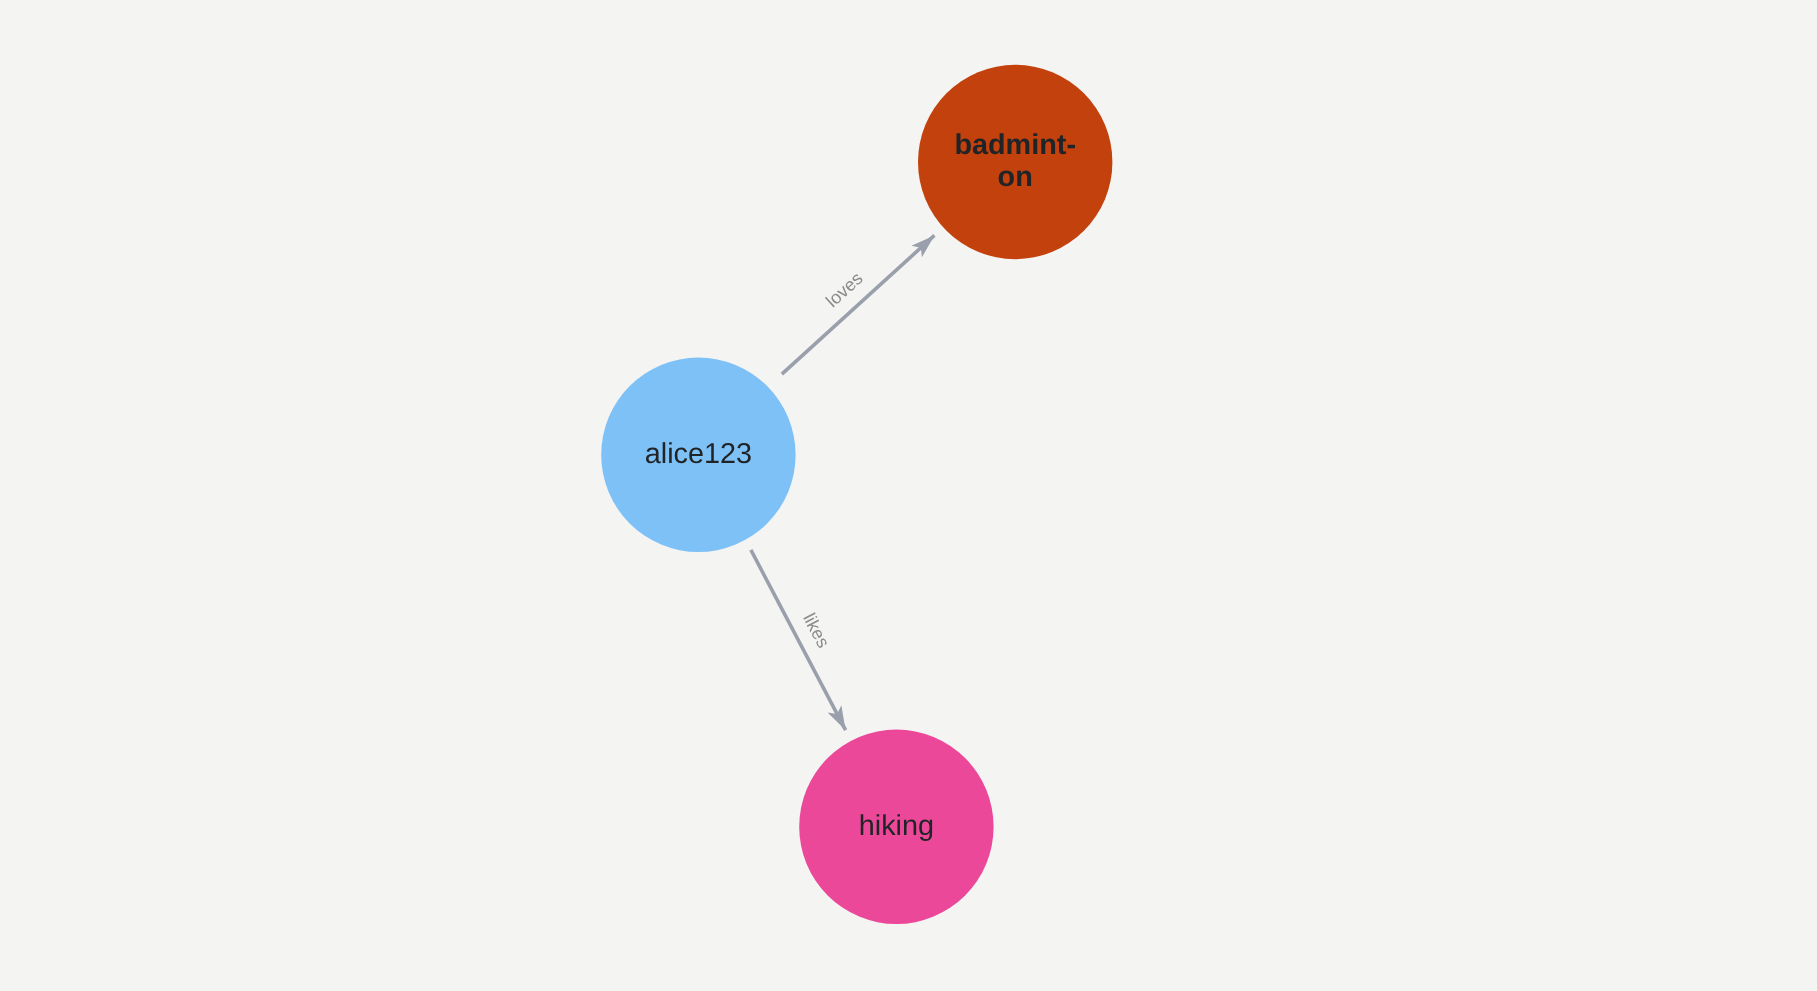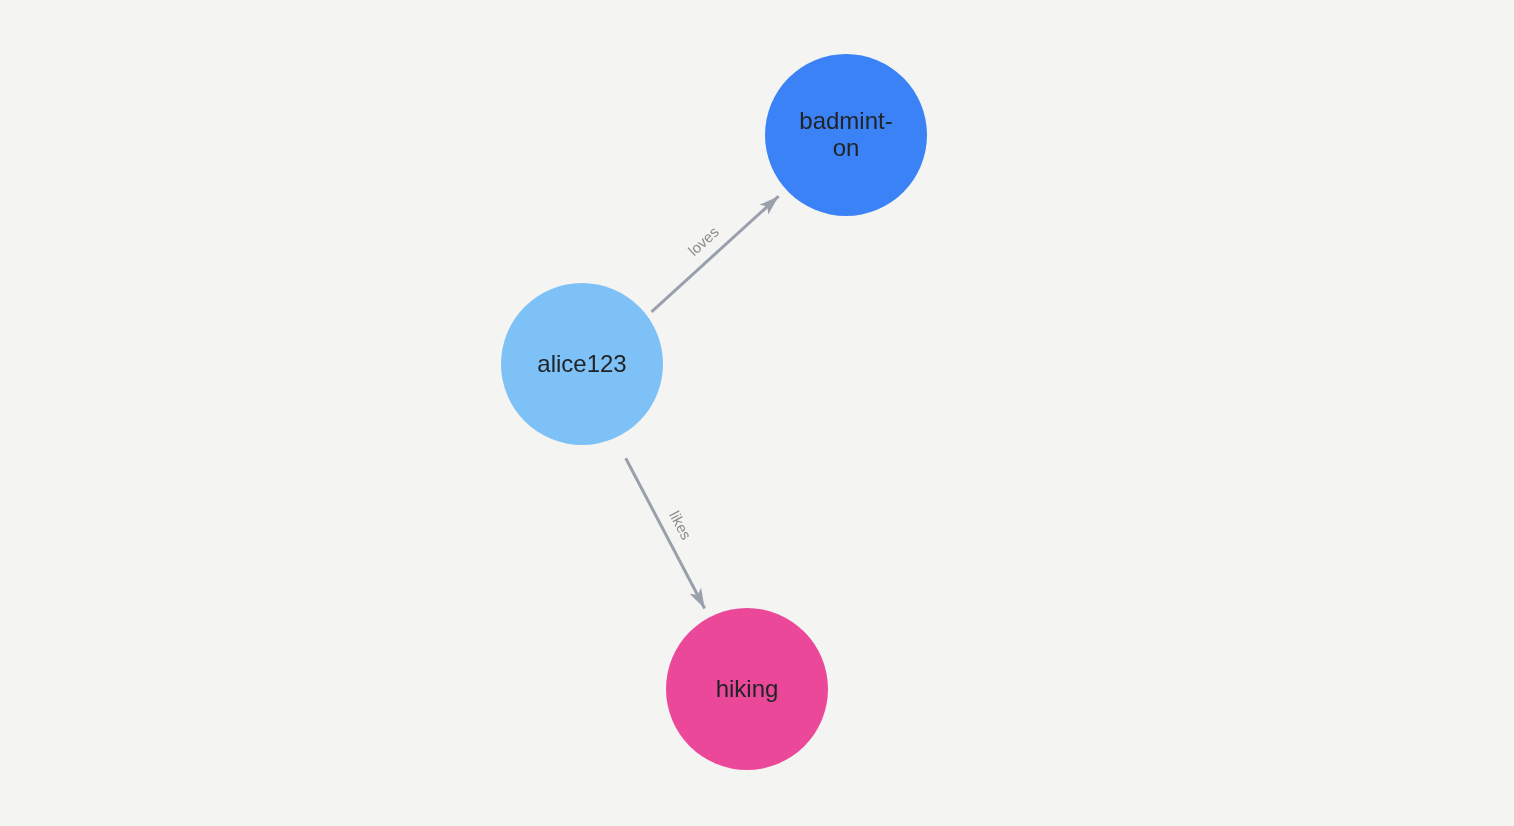--- a/index.html
+++ b/index.html
@@ -61,23 +61,23 @@
     <g>
       <line class="edge-line" marker-end="url(#arrowhead)" x1="651.5543668992187" y1="311.76875736434664" x2="778.6654533209692" y2="196.21322425366444" stroke="#9aa0ab"></line>
       <text class="edge-label" x="704.347145406153" y="242.15194963467044" transform="rotate(-42.27368900609373 704.347145406153 242.15194963467044)" fill="#8b8b8b">loves</text>
     </g>
     <g>
       <line class="edge-line" marker-end="url(#arrowhead)" x1="625.7255450262821" y1="458.2110372015309" x2="704.6699510915779" y2="608.4446341985179" stroke="#9aa0ab"></line>
       <text class="edge-label" x="679.3613288591906" y="525.885189738104" transform="rotate(62.27907479500183 679.3613288591906 525.885189738104)" fill="#8b8b8b">likes</text>
     </g>
   </svg>
 
-  <div class="node" style="left: 501px; top: 283px; height: 162px; width: 162px; background: rgb(125, 193, 247);">
+  <div class="node" style="left: 501px; top: 298px; height: 162px; width: 162px; background: rgb(125, 193, 247);">
     <span class="node-label" style="color: rgb(33, 36, 39);">alice123</span>
   </div>
-  <div class="node" style="left: 765px; top: 54px; height: 162px; width: 162px; background: #3b82f6;">
+  <div class="node" style="left: 765px; top: 54px; height: 162px; width: 162px; background: #c2410c; font-weight: bold;">
     <span class="node-label" style="color: rgb(33, 36, 39);">badmint-
 on</span>
   </div>
   <div class="node" style="left: 666px; top: 608px; height: 162px; width: 162px; background: #ec4899;">
     <span class="node-label" style="color: rgb(33, 36, 39);">hiking</span>
   </div>
 </div>
 
 </body></html>

